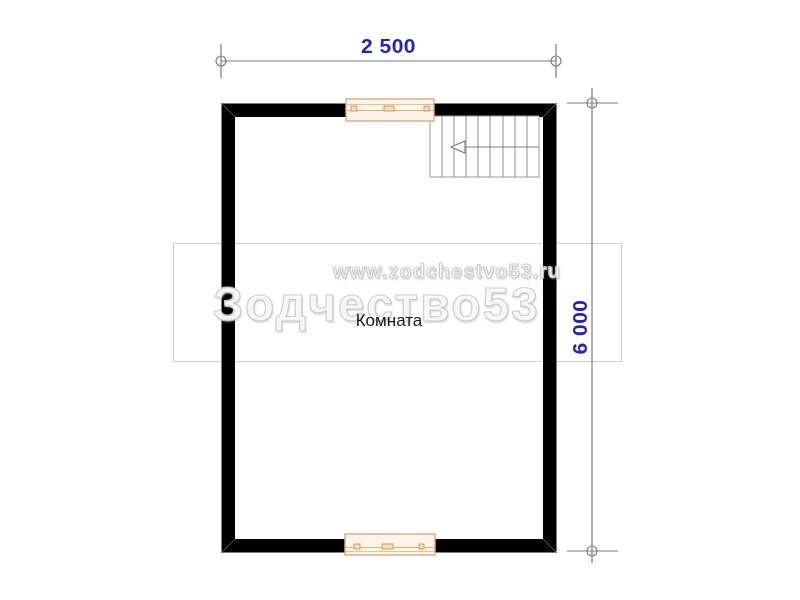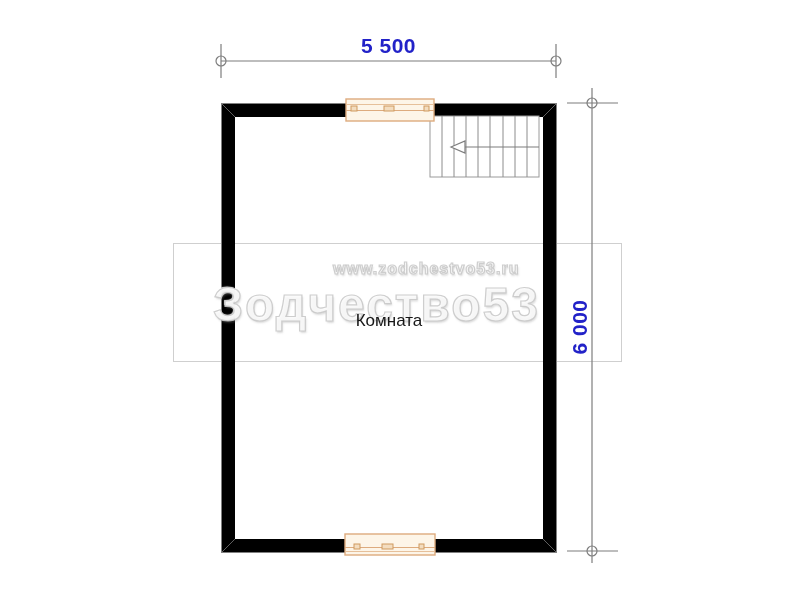--- a/index.html
+++ b/index.html
@@ -24,21 +24,21 @@
     color:#161616; font-size:17px; font-weight:normal; line-height:22px;
   }
 
   .wm {
     position:absolute; white-space:nowrap; font-weight:bold;
     color:rgba(250,250,250,0.85);
     -webkit-text-stroke:1.2px rgba(198,198,198,0.85);
     text-shadow:1px 2px 2px rgba(140,140,140,0.30), -1px -1px 1px rgba(255,255,255,0.9);
     user-select:none;
   }
-  .wm-url  { left:333px; top:260px; font-size:16px; letter-spacing:1px; }
+  .wm-url  { left:333px; top:260px; font-size:20px; letter-spacing:1px; }
   .wm-brand{ left:200px; top:277px; font-size:48px; letter-spacing:2px;margin-left:13px; }
 </style>
 </head>
 <body>
 
 <div class="canvas">
 
   <svg class="plan-svg" viewBox="0 0 800 600">
 
     <g>
@@ -114,20 +114,20 @@
       <line x1="345" y1="551.5" x2="435" y2="551.5" stroke="#e6c09a" stroke-width="1"></line>
       <rect x="354" y="544" width="6" height="5" fill="#f3ddc0" stroke="#cf9a5f" stroke-width="1"></rect>
       <rect x="382" y="544" width="11" height="5" fill="#f3ddc0" stroke="#cf9a5f" stroke-width="1"></rect>
       <rect x="419" y="544" width="5" height="5" fill="#f3ddc0" stroke="#cf9a5f" stroke-width="1"></rect>
     </g>
   </svg>
 
   <div class="wm wm-brand">Зодчество53</div>
   <div class="wm wm-url">www.zodchestvo53.ru</div>
 
-  <div class="dim dim-top">5 500</div>
+  <div class="dim dim-top">2 500</div>
   <div class="dim dim-right">6 000</div>
 
   <div class="room-label">
     <div>Комната</div>
   </div>
 
 </div>
 
 </body></html>

